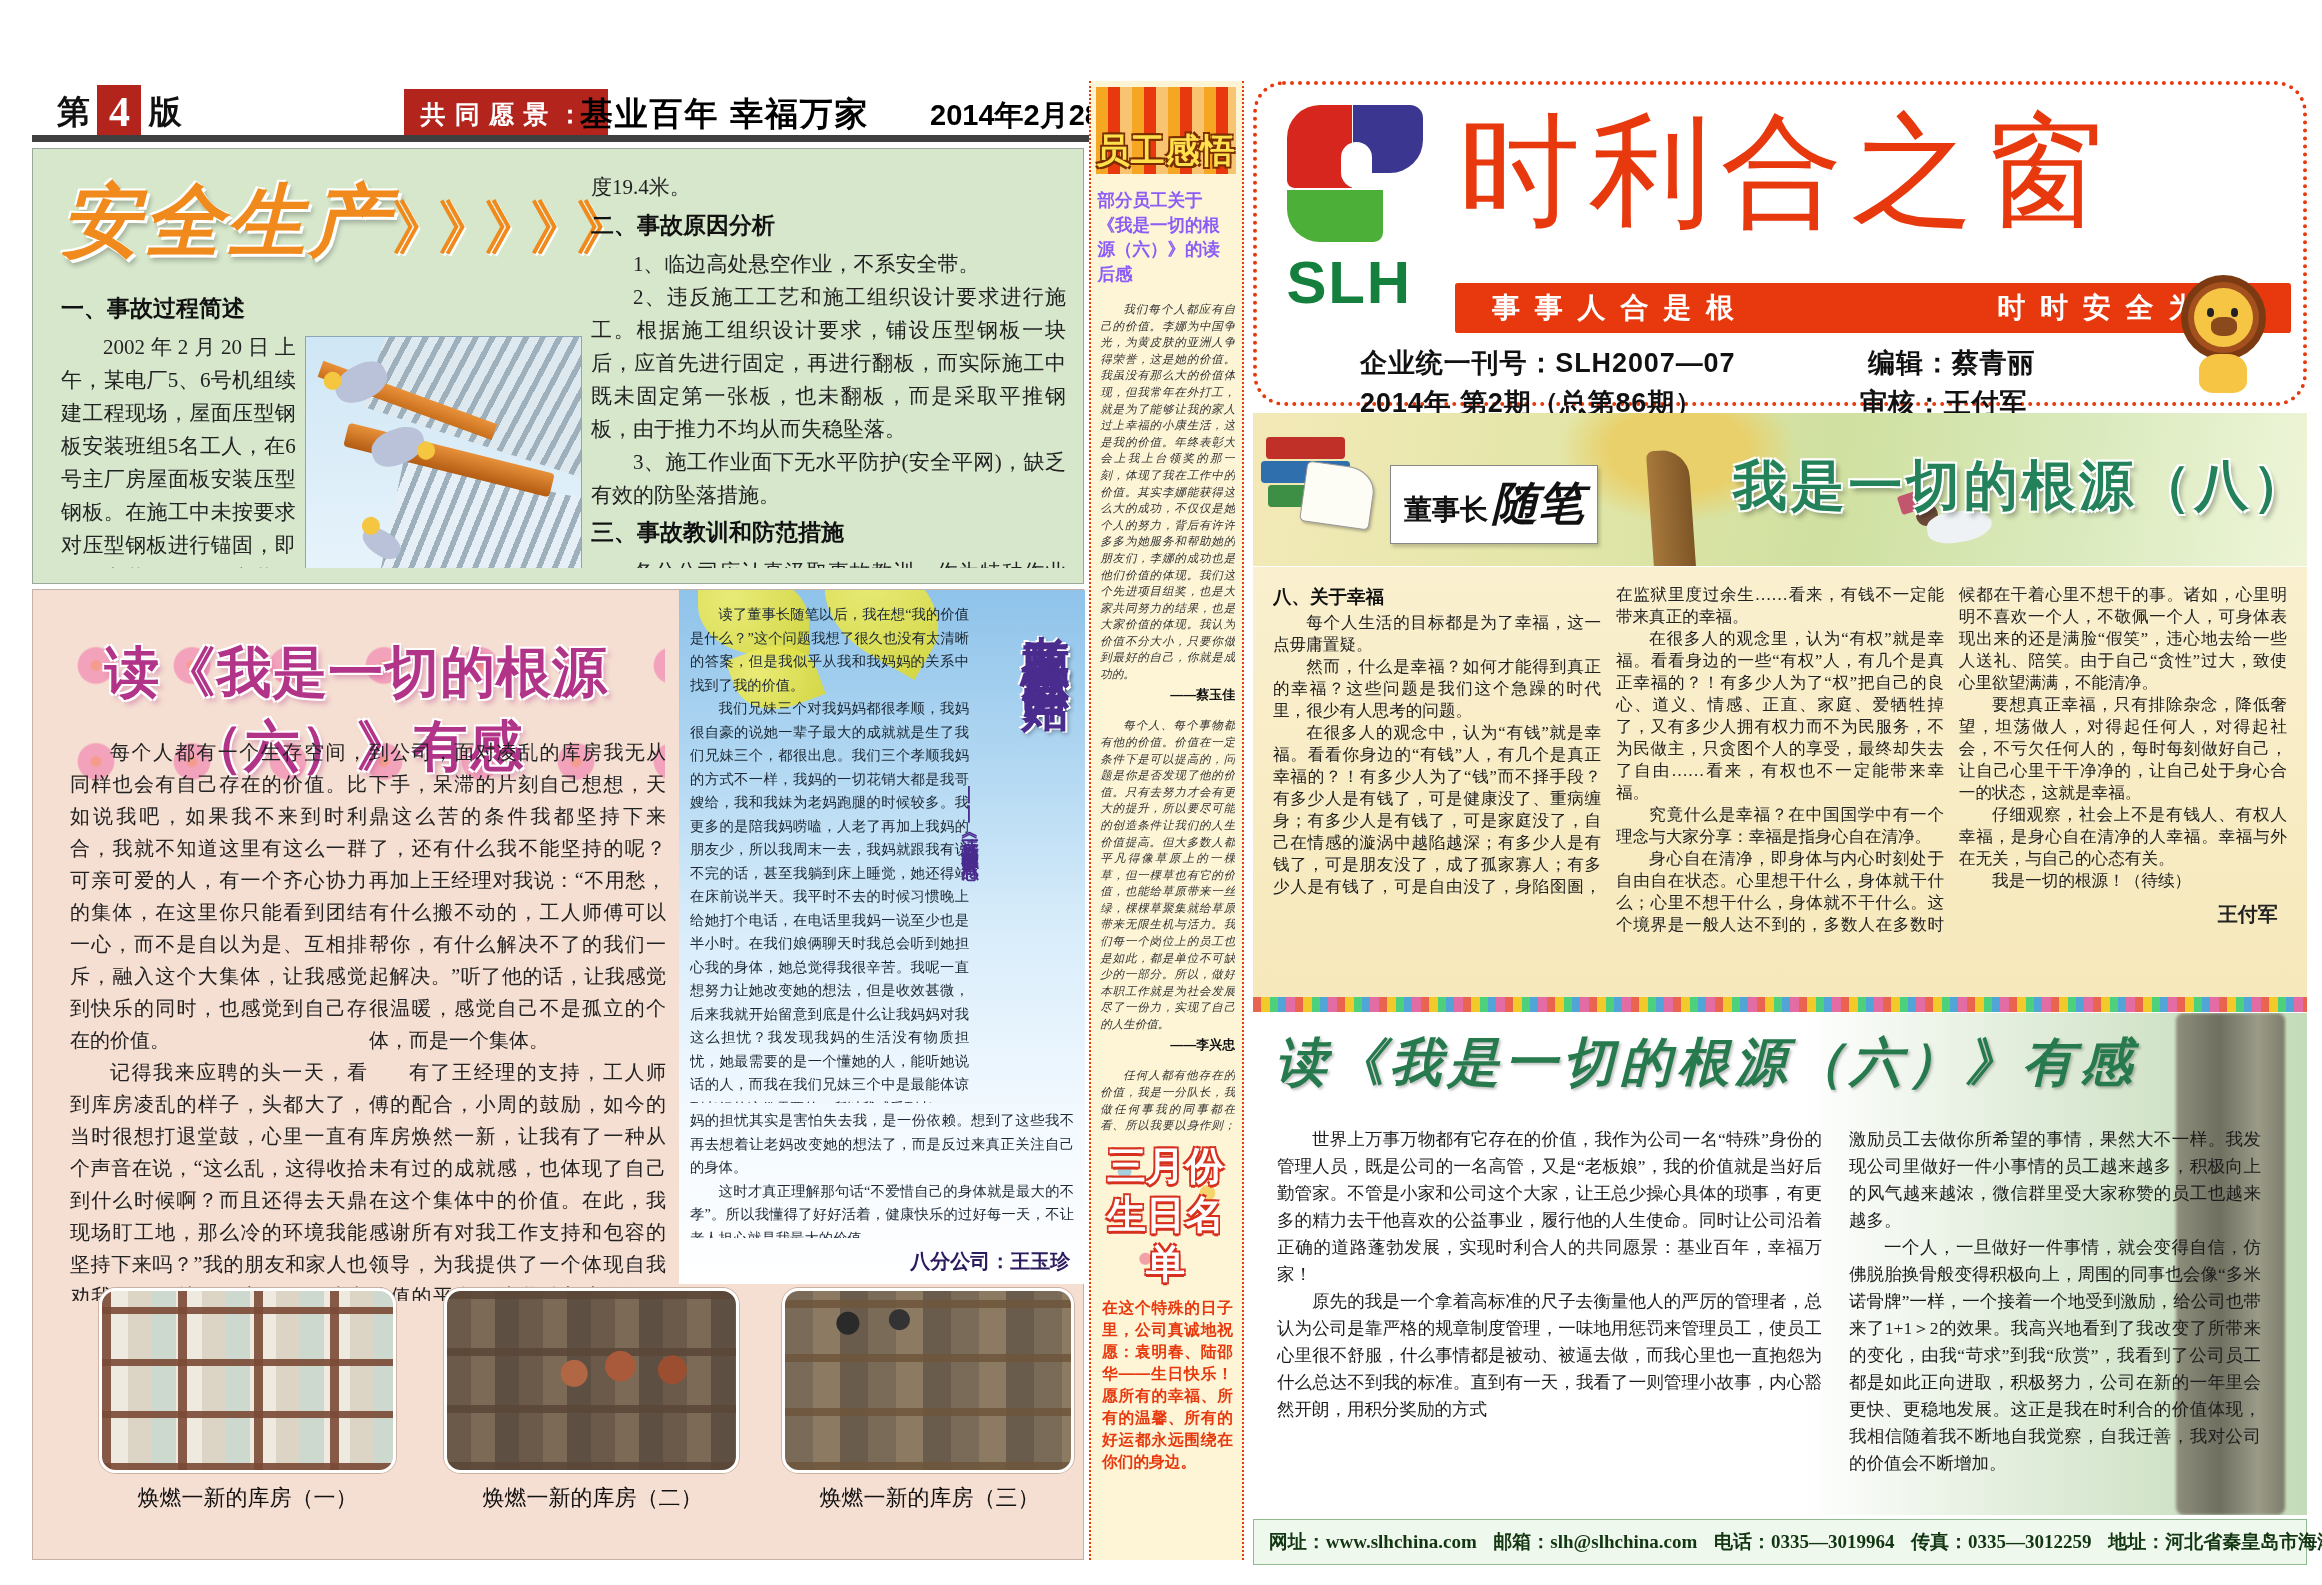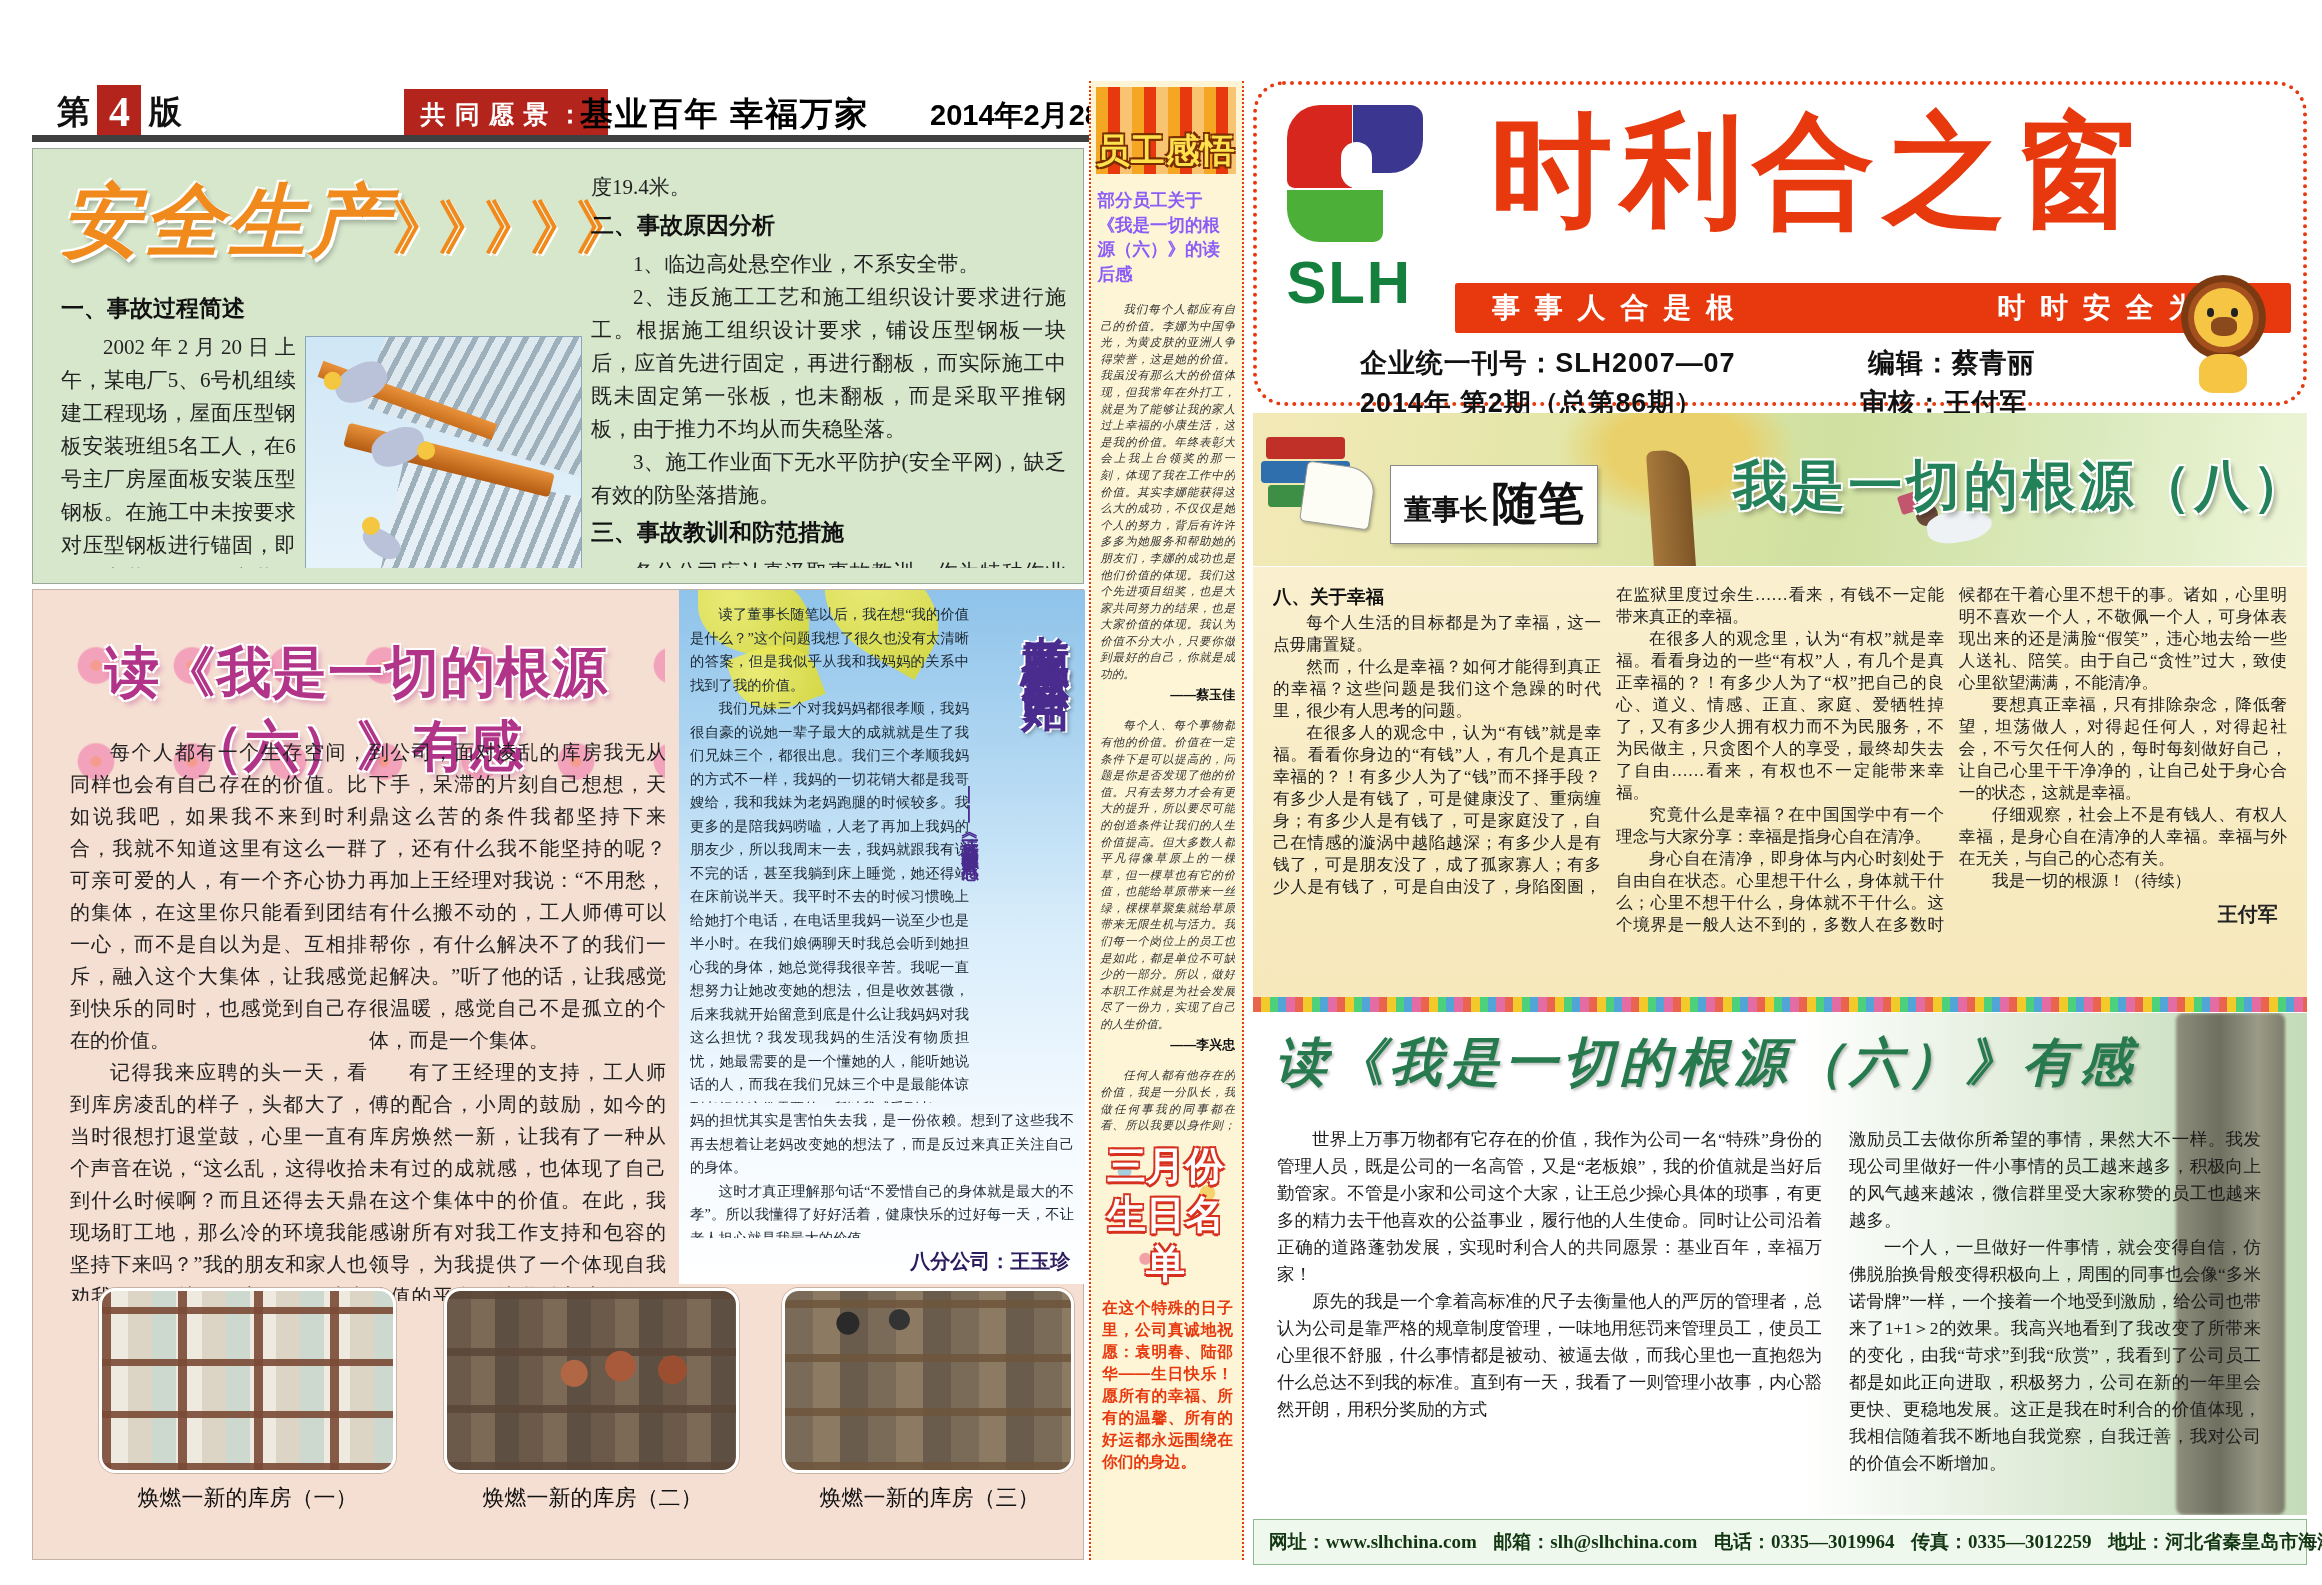--- a/index.html
+++ b/index.html
@@ -91,21 +91,21 @@
   
   .masthead { left:1253px; top:81px; width:1054px; height:325px; border:4.6px dotted #e8380d; border-radius:31px; background:#fff; }
   .logo-box { position:absolute; left:29.5px; top:20px; width:148px; height:185px; }
   .logo-grid { position:relative; width:138px; height:137px; }
   .blob { position:absolute; }
   .blob-red { left:0; top:0; width:65px; height:83px; background:#d7261e; border-radius:33px 0 0 7.4px; }
   .blob-blue { left:66px; top:0; width:70px; height:68px; background:#3b3690; border-radius:0 13px 33px 13px; }
   .blob-green { left:0; top:85px; width:96px; height:52px; background:#4caf38; border-radius:0 0 9.2px 33px; }
   .blob-notch { left:54px; top:37px; width:31px; height:46px; background:#fff; border-radius:16.6px; }
   .logo-text { font-size:60px; font-weight:900; color:#15803d; letter-spacing:1.8px; margin-top:5.5px; font-family:"Liberation Sans", sans-serif; }
-  .mast-title { position:absolute; left:201px; top:5.5px; width:831px; font-size:122px; font-weight:700; color:#e8380d; font-family:"Liberation Serif", serif; letter-spacing:9.2px; white-space:nowrap;margin-left:32px; }
+  .mast-title { position:absolute; left:201px; top:5.5px; width:831px; font-size:122px; font-weight:400; color:#e8380d; font-family:"Liberation Serif", serif; letter-spacing:9.2px; white-space:nowrap; }
   .mast-banner { position:absolute; left:198px; top:198px; width:836px; height:50px; background:#e8380d; display:flex; align-items:center; justify-content:space-between; padding:0 37px; border-radius:2.8px; }
   .mast-banner span { color:#fff; font-size:28px; font-weight:bold; letter-spacing:14.8px; font-family:"Liberation Serif", serif; }
   .mast-info { position:absolute; font-size:27px; font-weight:bold; color:#111; letter-spacing:0.9px; }
   .lion { position:absolute; right:24px; bottom:7.4px; width:111px; height:120px; }
   .mane { position:absolute; left:13px; top:0; width:85px; height:85px; background:radial-gradient(circle,#a4501e 58%, #7c3a12 60%); border-radius:50%; }
   .face { position:absolute; left:26px; top:13px; width:59px; height:59px; background:#f6c544; border-radius:50%; }
   .eye { position:absolute; width:7.4px; height:9.2px; background:#222; border-radius:50%; top:20px; }
   .snout { position:absolute; left:16.6px; top:29.5px; width:26px; height:18.5px; background:#8a4a1c; border-radius:40%; }
   .lion-body { position:absolute; left:31px; top:79px; width:48px; height:39px; background:#f6c544; border-radius:40% 40% 30% 30%; }
 
@@ -115,21 +115,21 @@
   .tree-blob { position:absolute; left:305px; top:-37px; width:240px; height:148px; background:radial-gradient(ellipse at center,#e9d06a 0 40%, rgba(233,208,106,0) 70%); }
   .trunk { position:absolute; left:397px; top:37px; width:42px; height:120px; background:linear-gradient(90deg,#a8793c,#7d5526); border-radius:7.4px 28px 3.7px 3.7px; transform:rotate(-4deg); }
   .books { position:absolute; left:13px; top:24px; width:111px; height:107px; }
   .book { position:absolute; height:22px; border-radius:3.7px; }
   .bk1 { left:0; top:0; width:79px; background:#c03028; }
   .bk2 { left:-5.5px; top:24px; width:89px; background:#2f6fae; }
   .bk3 { left:1.8px; top:48px; width:81px; background:#3e8f46; }
   .page-open { position:absolute; left:37px; top:28px; width:70px; height:61px; background:#fdfdf6; border:0.9px solid #999; border-radius:5.5px 40% 5.5px 5.5px; transform:rotate(8deg); box-shadow:1.8px 1.8px 2.8px rgba(0,0,0,.25); }
   .chair-label { position:absolute; left:137px; top:52px; background:#fff; border:0.9px solid #888; padding:7.4px 13px; display:flex; align-items:baseline; gap:3.7px; box-shadow:1.8px 2.8px 3.7px rgba(0,0,0,.2); }
   .chair-label .small { font-size:28px; font-weight:bold; color:#111; }
-  .chair-label .big { font-size:46px; font-weight:900; color:#111; font-family:"Liberation Serif", serif; }
+  .chair-label .big { font-size:46px; font-weight:900; color:#111; font-family:"Liberation Serif", serif; font-style:italic; }
   .chair-title { position:absolute; left:480px; top:37px; font-size:54px; font-weight:900; color:#23825a; letter-spacing:3.7px; white-space:nowrap;
      text-shadow:1.8px 1.8px 0 #fff,-1.8px -1.8px 0 #fff,1.8px -1.8px 0 #fff,-1.8px 1.8px 0 #fff,3.7px 4.6px 5.5px rgba(0,0,0,.3); }
   .reader-girl { position:absolute; left:646px; top:89px; width:111px; height:46px; }
   .girl-dress { position:absolute; left:28px; top:9.2px; width:65px; height:31px; background:#eef2f5; border-radius:40% 50% 50% 40%; transform:rotate(-8deg); }
   .girl-head { position:absolute; left:16.6px; top:1.8px; width:22px; height:22px; background:#6b4a3a; border-radius:50%; }
   .girl-book { position:absolute; left:0; top:-9.2px; width:24px; height:18.5px; background:#c2566e; border-radius:2.8px; transform:rotate(-18deg); }
 
   
   .chair-article { left:1253px; top:567px; width:1054px; height:445px; background:linear-gradient(180deg,#faf0cf,#f6e8ba); padding:16.6px 20px 28px 20px; }
   .chair-cols { column-count:3; column-gap:14.8px; height:377px; overflow:hidden; }

